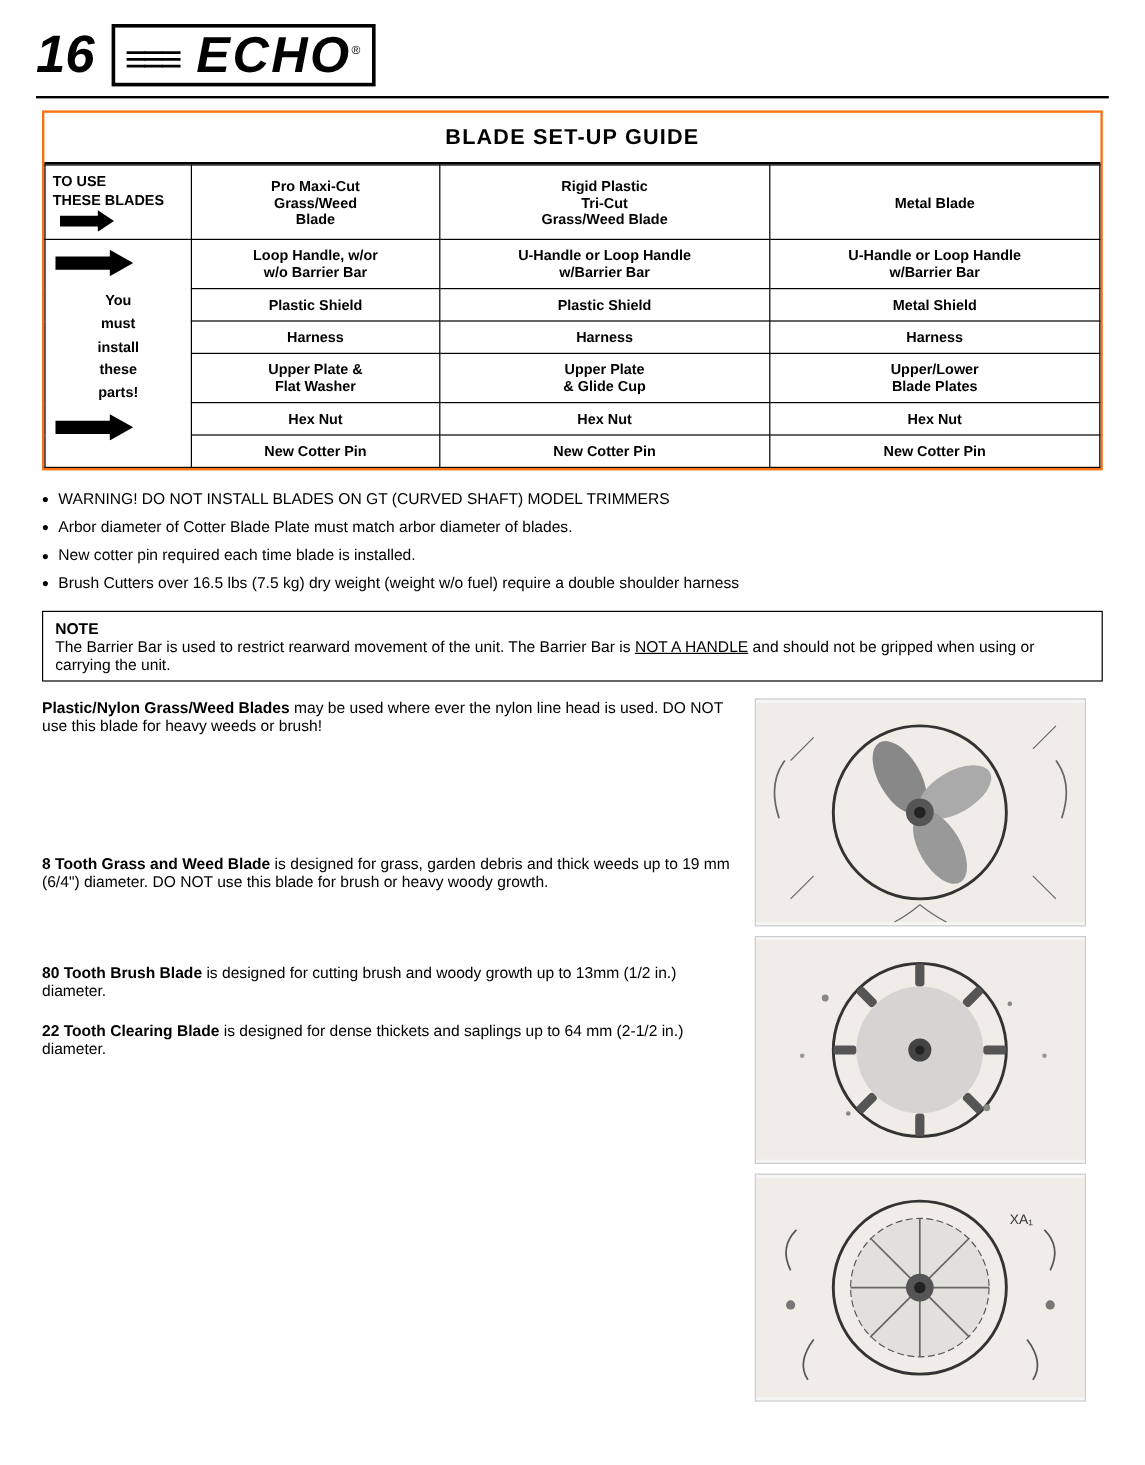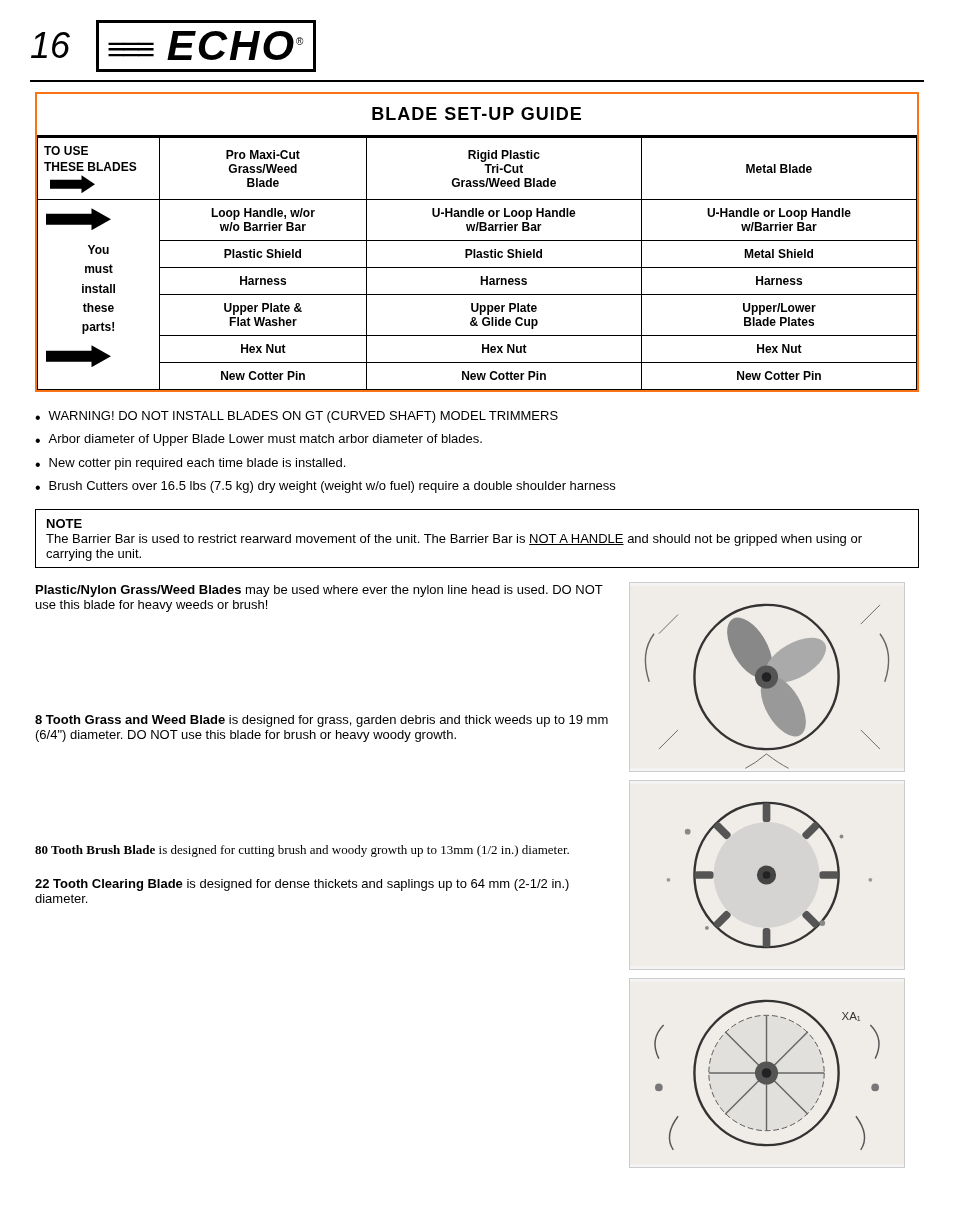--- a/index.html
+++ b/index.html
@@ -15,25 +15,25 @@
 
     
     .header {
       display: flex;
       align-items: center;
       margin-bottom: 10px;
       border-bottom: 2px solid #000;
       padding-bottom: 8px;
     }
     .page-number {
-      font-size: 36px;
-      font-weight: 400;
+      font-size: 44px;
+      font-weight: 700;
       font-style: italic;
       font-family: 'Arial Black', Arial, sans-serif;
-      margin-right: 26px;
+      margin-right: 14px;
       line-height: 1;
     }
     .echo-logo {
       font-size: 42px;
       font-weight: 900;
       font-style: italic;
       font-family: 'Arial Black', Arial, sans-serif;
       letter-spacing: 2px;
       text-transform: uppercase;
       border: 3px solid #000;
@@ -275,21 +275,21 @@
     </table>
   </div>
 
   <div class="bullets-section">
     <div class="bullet-item">
       <span class="bullet-dot">•</span>
       <span>WARNING!  DO NOT INSTALL BLADES ON GT (CURVED SHAFT) MODEL TRIMMERS</span>
     </div>
     <div class="bullet-item">
       <span class="bullet-dot">•</span>
-      <span>Arbor diameter of Upper Blade Lower must match arbor diameter of blades.</span>
+      <span>Arbor diameter of Cotter Blade Plate must match arbor diameter of blades.</span>
     </div>
     <div class="bullet-item">
       <span class="bullet-dot">•</span>
       <span>New cotter pin required each time blade is installed.</span>
     </div>
     <div class="bullet-item">
       <span class="bullet-dot">•</span>
       <span>Brush Cutters over 16.5 lbs (7.5 kg) dry weight (weight w/o fuel) require a double shoulder harness</span>
     </div>
   </div>
@@ -305,21 +305,21 @@
     <div class="text-column">
 
       <div class="blade-description">
         <span class="bold-title">Plastic/Nylon Grass/Weed Blades</span><span> may be used where ever the nylon line head is used.  DO NOT use this blade for heavy weeds or brush!</span>
       </div>
 
       <div class="blade-description" style="margin-top: 100px;">
         <span class="bold-title">8 Tooth Grass and Weed Blade</span><span> is designed for grass, garden debris and thick weeds up to 19 mm (6/4") diameter.  DO NOT use this blade for brush or heavy woody growth.</span>
       </div>
 
-      <div class="blade-description" style="margin-top: 100px; font-family: Liberation Serif, serif;">
+      <div class="blade-description" style="margin-top: 61px;">
         <span class="bold-title">80 Tooth Brush Blade</span><span> is designed for cutting brush and woody growth up to 13mm  (1/2 in.) diameter.</span>
       </div>
 
       <div class="blade-description">
         <span class="bold-title">22 Tooth Clearing Blade</span><span> is designed for dense thickets and saplings up to 64 mm (2-1/2 in.) diameter.</span>
       </div>
 
     </div>
 
     <div class="image-column">

